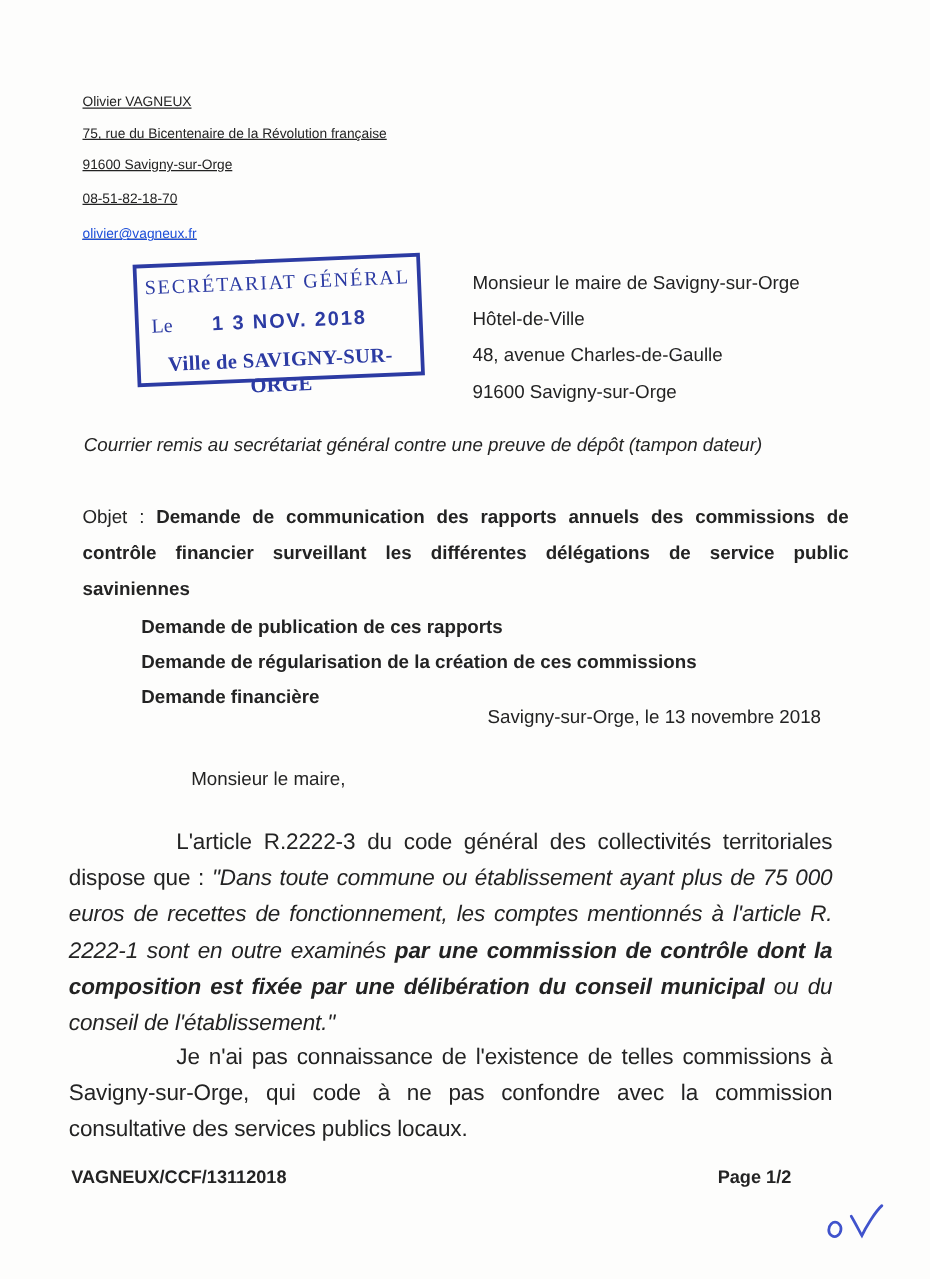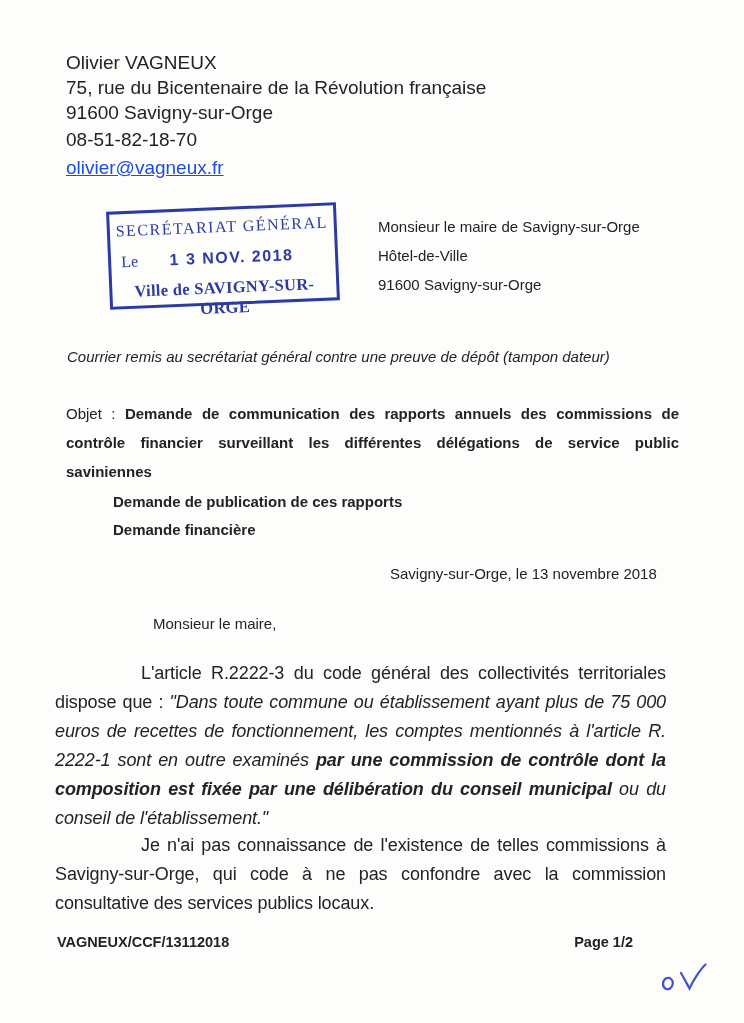--- a/index.html
+++ b/index.html
@@ -11,21 +11,21 @@
   .page {
     position: relative;
     width: 744px; height: 1023px;
     background: #fdfdfc;
     color: #232323;
     overflow: hidden;
   }
   .line { display: block; }
 
   
-  .sender { position: absolute; left: 66px; top: 50px; font-size: 19px; line-height: 25px; }
+  .sender { position: absolute; left: 66px; top: 70px; font-size: 11px; line-height: 25px; text-decoration: underline; }
   .sender .phone { margin-top: 2px; }
   .sender .email {
     margin-top: 3px;
     color: #1d4ed8;
     text-decoration: underline;
     cursor: pointer;
   }
 
   
   .stamp {
@@ -117,30 +117,32 @@
     <div class="srow">
       <span class="le">Le</span>
       <span class="sdate">1 3 NOV.  2018</span>
     </div>
     <div class="s3">Ville de SAVIGNY-SUR-ORGE</div>
   </div>
 
   <div class="recipient">
     <span class="line">Monsieur le maire de Savigny-sur-Orge</span>
     <span class="line">Hôtel-de-Ville</span>
+    <span class="line">48, avenue Charles-de-Gaulle</span>
     <span class="line">91600 Savigny-sur-Orge</span>
   </div>
 
   <div class="delivery-note">Courrier remis au secrétariat général contre une preuve de dépôt (tampon dateur)</div>
 
   <div class="subject">
     <p class="subject-main">
       <span>Objet : </span><b>Demande de communication des rapports annuels des commissions de contrôle financier surveillant les différentes délégations de service public saviniennes</b>
     </p>
     <div class="subject-sub first">Demande de publication de ces rapports</div>
+    <div class="subject-sub">Demande de régularisation de la création de ces commissions</div>
     <div class="subject-sub">Demande financière</div>
   </div>
 
   <div class="dateline">Savigny-sur-Orge, le 13 novembre 2018</div>
 
   <div class="salutation">Monsieur le maire,</div>
 
   <p class="body-p p1"><span>L'article R.2222-3 du code général des collectivités territoriales dispose que : </span><i>"Dans toute commune ou établissement ayant plus de 75 000 euros de recettes de fonctionnement, les comptes mentionnés à l'article R. 2222-1 sont en outre examinés </i><b class="bi">par une commission de contrôle dont la composition est fixée par une délibération du conseil municipal</b><i> ou du conseil de l'établissement."</i></p>
 
   <p class="body-p p2">Je n'ai pas connaissance de l'existence de telles commissions à Savigny-sur-Orge, qui code à ne pas confondre avec la commission consultative des services publics locaux.</p>

